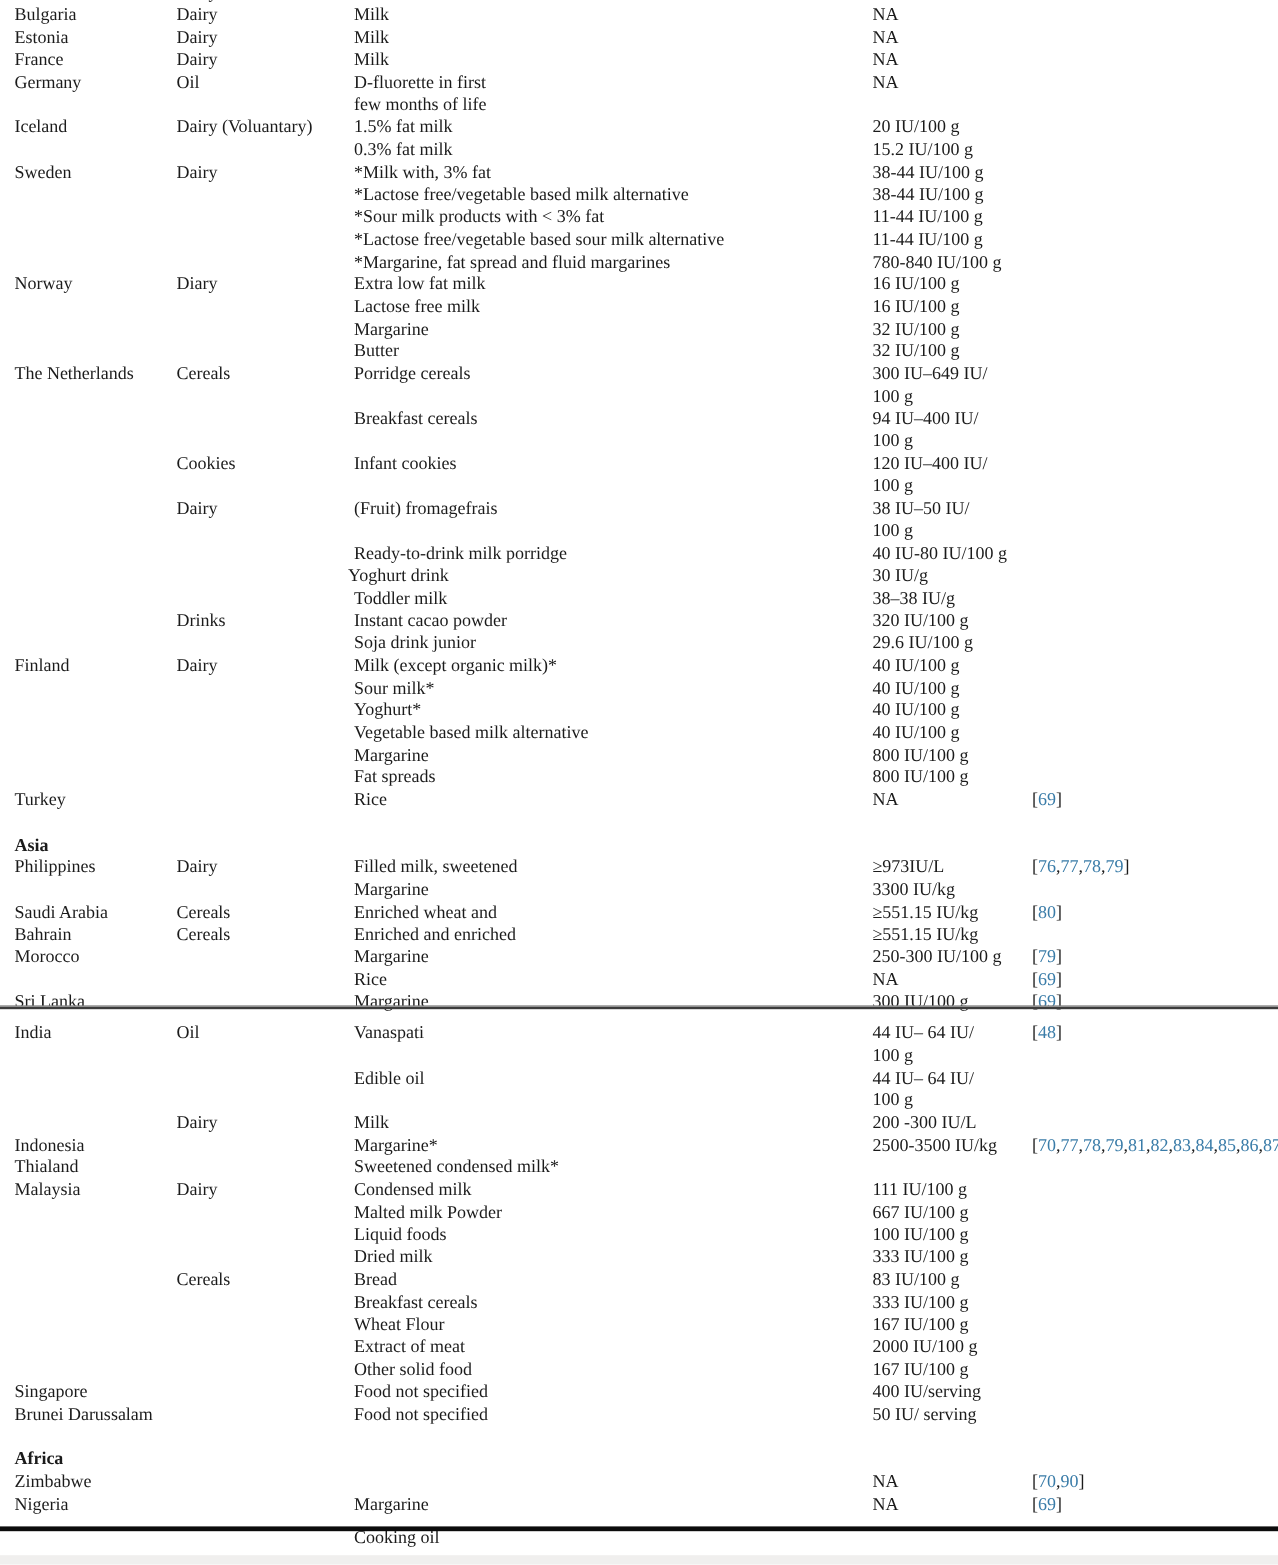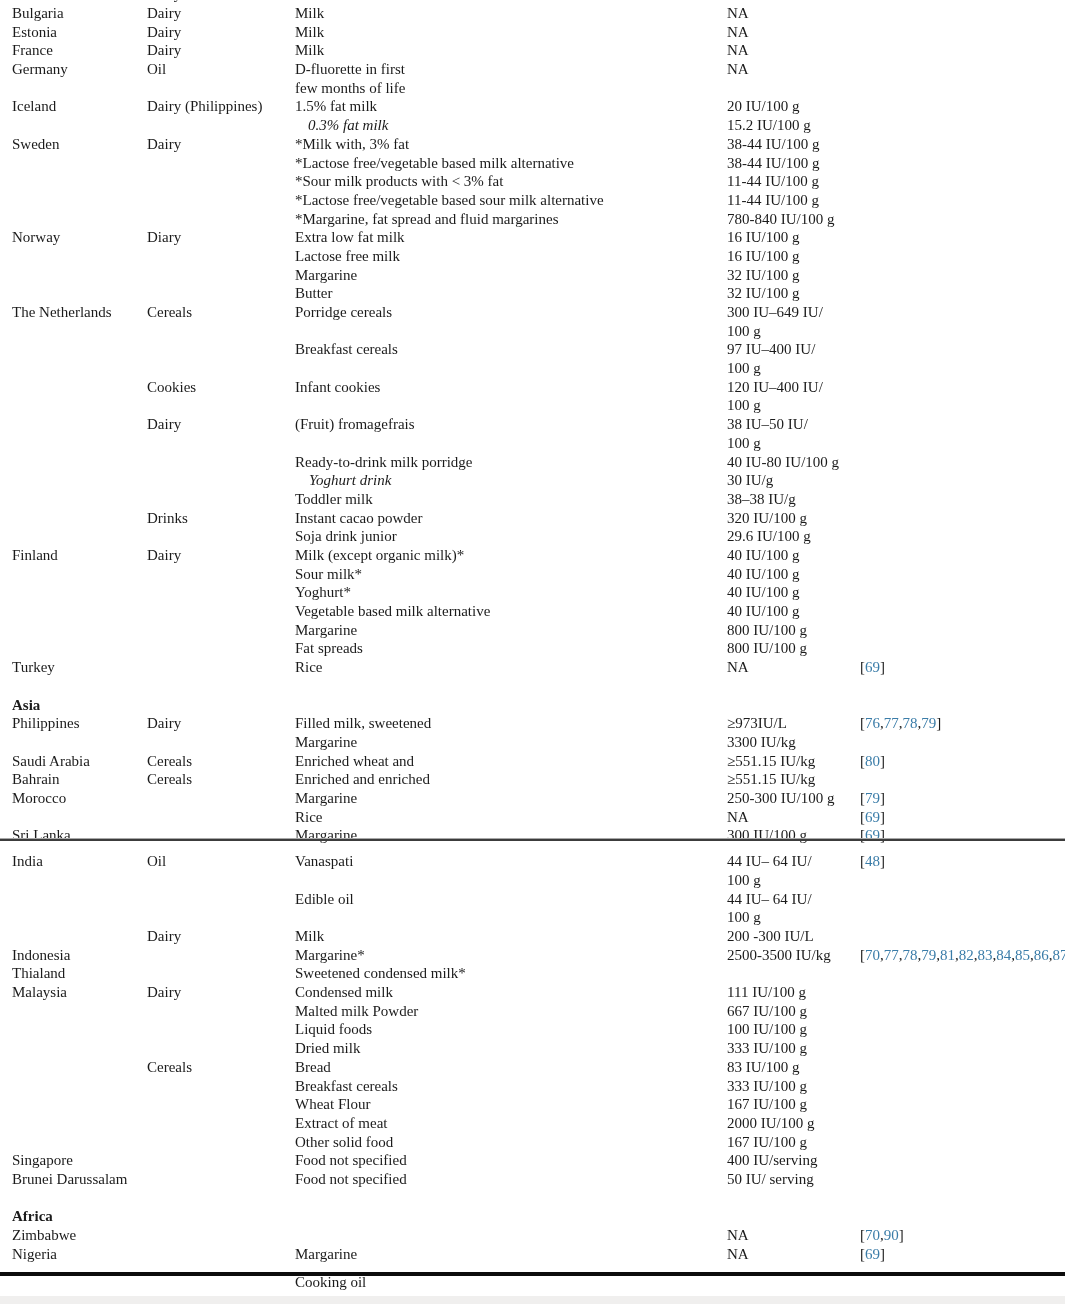--- a/index.html
+++ b/index.html
@@ -86,26 +86,26 @@
         <span class="cell" style="left: 12px;">Germany</span>
         <span class="cell" style="left: 147px;">Oil</span>
         <span class="cell" style="left: 295px;">D-fluorette in first</span>
         <span class="cell" style="left: 727px;">NA</span>
       </div>
       <div class="row" style="top: 78.76px;">
         <span class="cell" style="left: 295px;">few months of life</span>
       </div>
       <div class="row" style="top: 97.45px;">
         <span class="cell" style="left: 12px;">Iceland</span>
-        <span class="cell" style="left: 147px;">Dairy (Philippines)</span>
+        <span class="cell" style="left: 147px;">Dairy (Voluantary)</span>
         <span class="cell" style="left: 295px;">1.5% fat milk</span>
         <span class="cell" style="left: 727px;">20 IU/100 g</span>
       </div>
       <div class="row" style="top: 116.14px;">
-        <span class="cell" style="left: 308px; font-style: italic;">0.3% fat milk</span>
+        <span class="cell" style="left: 295px;">0.3% fat milk</span>
         <span class="cell" style="left: 727px;">15.2 IU/100 g</span>
       </div>
       <div class="row" style="top: 134.83px;">
         <span class="cell" style="left: 12px;">Sweden</span>
         <span class="cell" style="left: 147px;">Dairy</span>
         <span class="cell" style="left: 295px;">*Milk with, 3% fat</span>
         <span class="cell" style="left: 727px;">38-44 IU/100 g</span>
       </div>
       <div class="row" style="top: 153.52px;">
         <span class="cell" style="left: 295px;">*Lactose free/vegetable based milk alternative</span>
@@ -145,21 +145,21 @@
         <span class="cell" style="left: 12px;">The Netherlands</span>
         <span class="cell" style="left: 147px;">Cereals</span>
         <span class="cell" style="left: 295px;">Porridge cereals</span>
         <span class="cell" style="left: 727px;">300 IU–649 IU/</span>
       </div>
       <div class="row" style="top: 321.73px;">
         <span class="cell" style="left: 727px;">100 g</span>
       </div>
       <div class="row" style="top: 340.42px;">
         <span class="cell" style="left: 295px;">Breakfast cereals</span>
-        <span class="cell" style="left: 727px;">97 IU–400 IU/</span>
+        <span class="cell" style="left: 727px;">94 IU–400 IU/</span>
       </div>
       <div class="row" style="top: 359.11px;">
         <span class="cell" style="left: 727px;">100 g</span>
       </div>
       <div class="row" style="top: 377.8px;">
         <span class="cell" style="left: 147px;">Cookies</span>
         <span class="cell" style="left: 295px;">Infant cookies</span>
         <span class="cell" style="left: 727px;">120 IU–400 IU/</span>
       </div>
       <div class="row" style="top: 396.49px;">
@@ -171,21 +171,21 @@
         <span class="cell" style="left: 727px;">38 IU–50 IU/</span>
       </div>
       <div class="row" style="top: 433.87px;">
         <span class="cell" style="left: 727px;">100 g</span>
       </div>
       <div class="row" style="top: 452.56px;">
         <span class="cell" style="left: 295px;">Ready-to-drink milk porridge</span>
         <span class="cell" style="left: 727px;">40 IU-80 IU/100 g</span>
       </div>
       <div class="row" style="top: 471.25px;">
-        <span class="cell" style="left: 309px; font-style: italic;">Yoghurt drink</span>
+        <span class="cell" style="left: 290px;">Yoghurt drink</span>
         <span class="cell" style="left: 727px;">30 IU/g</span>
       </div>
       <div class="row" style="top: 489.94px;">
         <span class="cell" style="left: 295px;">Toddler milk</span>
         <span class="cell" style="left: 727px;">38–38 IU/g</span>
       </div>
       <div class="row" style="top: 508.63px;">
         <span class="cell" style="left: 147px;">Drinks</span>
         <span class="cell" style="left: 295px; text-align: right;">Instant cacao powder</span>
         <span class="cell" style="left: 727px;">320 IU/100 g</span>

